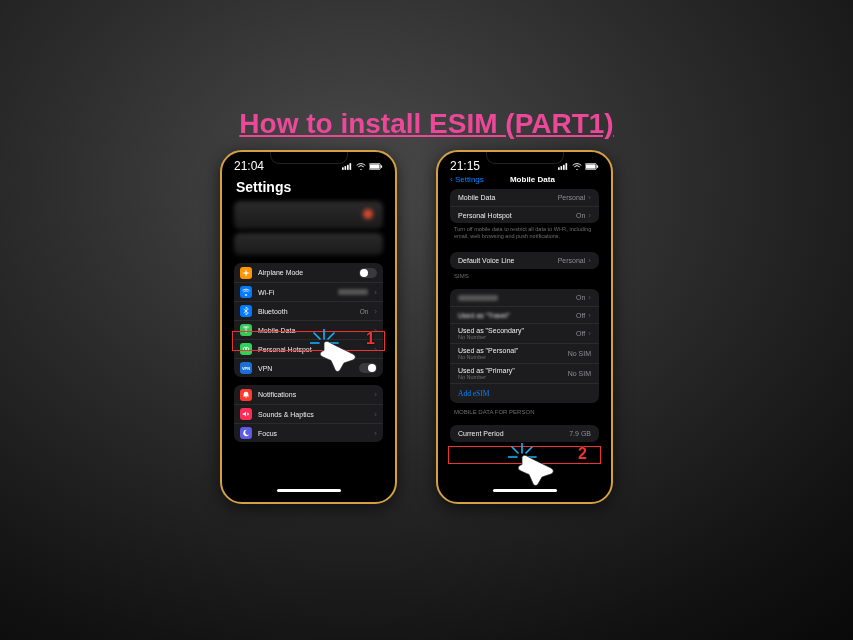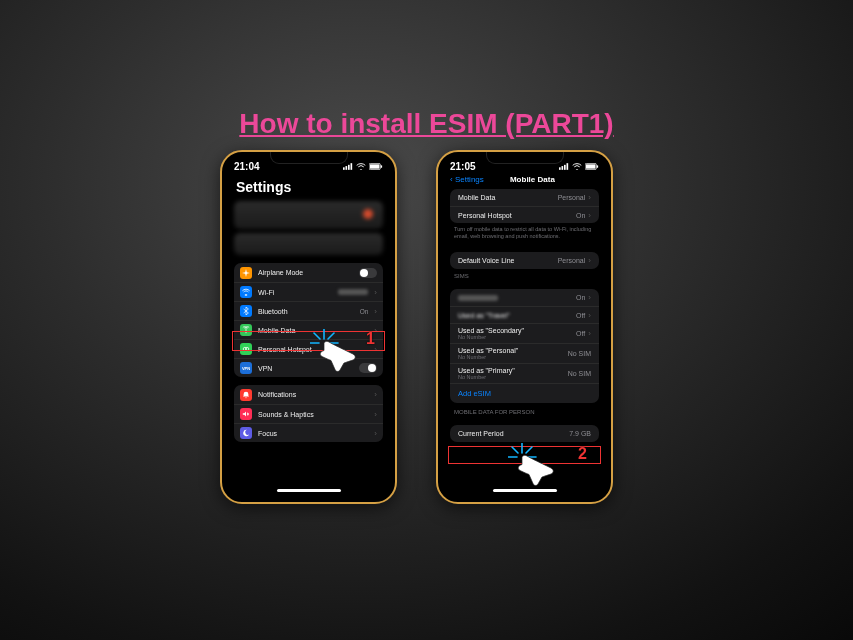--- a/index.html
+++ b/index.html
@@ -43,21 +43,21 @@
     width: 78px; height: 12px;
     background: #000;
     border-radius: 0 0 9px 9px;
     border: 1px solid #222;
     border-top: none;
     z-index: 5;
   }
 
   .statusbar {
     display: flex; justify-content: space-between; align-items: center;
-    height: 14px; padding: 0 6px; font-size: 10px; color: #fff; font-weight: bold;
+    height: 14px; padding: 0 6px; font-size: 12px; color: #fff;
   }
   .status-icons svg { display: inline-block; vertical-align: middle; }
 
   .screen { position: relative; width: 100%; height: calc(100% - 14px); overflow: hidden; }
 
   
   .hdr-settings { font-size: 14px; font-weight: 700; color: #fff; padding: 6px 8px 4px; }
   .blur-block {
     margin: 2px 6px; border-radius: 6px;
     background: linear-gradient(180deg,#2b2b2b,#1a1a1a);
@@ -127,21 +127,21 @@
     display:flex; align-items:center; justify-content:space-between;
     padding: 3px 8px; min-height:17px;
     border-top:1px solid #2b2b2b; font-size:7px;
   }
   .row2:first-child { border-top:none; }
   .row2 .l { display:flex; flex-direction:column; }
   .row2 .l .sub { color:#6e6e73; font-size:5.5px; }
   .row2 .r { color:#8e8e93; display:flex; align-items:center; gap:3px; }
   .row2 .r .chev { font-size:8px; }
   .row2.blurred .l { filter: blur(1.5px); }
-  .add-esim { color:#0a84ff; font-size:7.5px; padding:5px 8px; }
+  .add-esim { color:#0a84ff; font-size:7.5px; padding:5px 8px;font-family:Liberation Serif, serif; }
 
   .ic-orange { background:#ff9500; }
   .ic-blue   { background:#007aff; }
   .ic-bt     { background:#007aff; }
   .ic-green  { background:#34c759; }
   .ic-green2 { background:#30d158; }
   .ic-vpn    { background:#1c6ed8; }
   .ic-red    { background:#ff3b30; }
   .ic-red2   { background:#ff2d55; }
   .ic-purple { background:#5e5ce6; }
@@ -276,21 +276,21 @@
       <path d="M14 14 c0 0 2 -3 5 -1 c3 2 20 10 24 12 c3 1.5 3 5 0 6 c-4 1.3 -9 3 -9 3 l-4 7 c-1 2 -4 2 -5 -0.5 l-4 -9 c0 0 -7 -3 -9 -4 c-3 -1.5 -2 -5 2 -6 z" fill="#fff" stroke="#222" stroke-width="0.7"></path>
     </svg>
 
     <div class="home-ind"></div>
   </div>
 </div>
 
 <div class="phone right">
   <div class="notch"></div>
   <div class="statusbar">
-    <span>21:05</span>
+    <span>21:15</span>
     <span class="status-icons">
       <svg width="10" height="7" viewBox="0 0 12 8">
           <rect x="0" y="5" width="2" height="3" fill="#fff"></rect>
           <rect x="3" y="3.5" width="2" height="4.5" fill="#fff"></rect>
           <rect x="6" y="2" width="2" height="6" fill="#fff"></rect>
           <rect x="9" y="0" width="2" height="8" fill="#fff"></rect>
         </svg>
       <svg width="10" height="7" viewBox="0 0 12 9">
           <path d="M6 8.5 a1 1 0 1 0 0.01 0 M2.5 5 a5 5 0 0 1 7 0 M0.5 3 a8 8 0 0 1 11 0" stroke="#fff" stroke-width="1.2" fill="none"></path>
         </svg>

